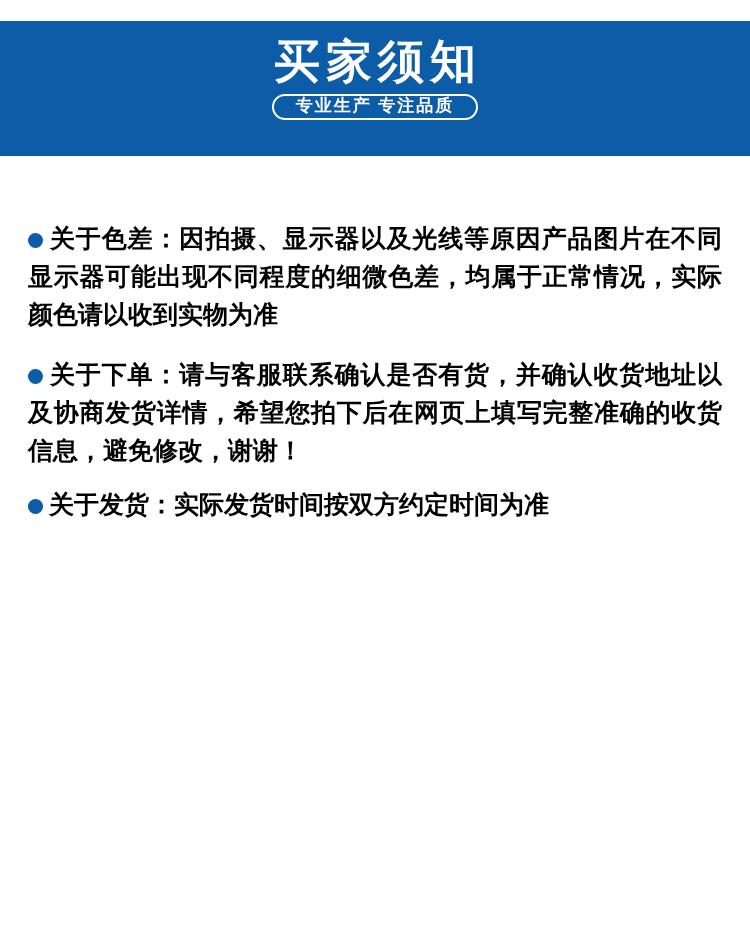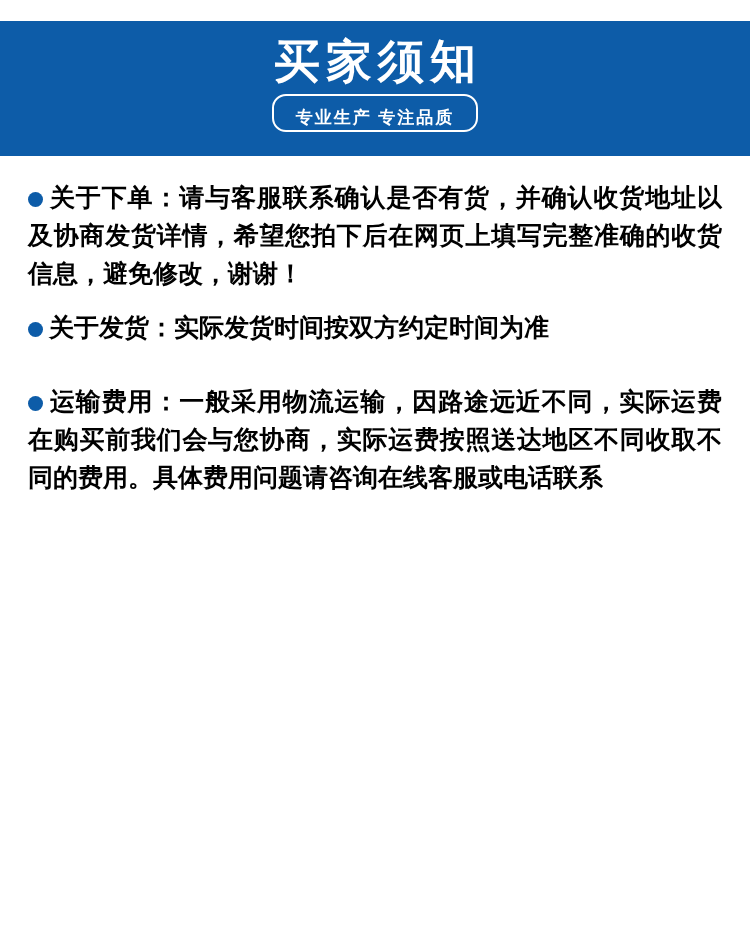--- a/index.html
+++ b/index.html
@@ -28,21 +28,21 @@
     line-height: 46px;
     font-weight: 700;
     letter-spacing: 6px;
     text-indent: 6px;
   }
   .banner-badge {
     display: inline-block;
     margin-top: 10px;
     border: 2px solid #ffffff;
     border-radius: 14px;
-    padding: 12px 22px 3px 22px;
+    padding: 0 22px 3px 22px;
     font-size: 17px;
     line-height: 19px;
     font-weight: 700;
     letter-spacing: 2px;
     white-space: pre;
   }
   
   .content {
     padding: 0 28px;
     color: #000000;
@@ -73,27 +73,27 @@
 
 <header class="banner">
   <h1 class="banner-title">买家须知</h1>
   <div>
     <span class="banner-badge">专业生产 专注品质</span>
   </div>
 </header>
 
 <main class="content">
 
+  <p class="notice n1">
+    <span class="bullet"></span><span>关于色差：</span><span>因拍摄、显示器以及光线等原因产品图片在不同显示器可能出现不同程度的细微色差，均属于正常情况，实际颜色请以收到实物为准</span>
+  </p>
 
   <p class="notice n2">
     <span class="bullet"></span><span>关于下单：</span><span>请与客服联系确认是否有货，并确认收货地址以及协商发货详情，希望您拍下后在网页上填写完整准确的收货信息，避免修改，谢谢！</span>
   </p>
 
   <p class="notice n3">
     <span class="bullet"></span><span>关于发货：</span><span>实际发货时间按双方约定时间为准</span>
   </p>
 
-  <p class="notice n4">
-    <span class="bullet"></span><span>运输费用：</span><span>一般采用物流运输，因路途远近不同，实际运费在购买前我们会与您协商，实际运费按照送达地区不同收取不同的费用。具体费用问题请咨询在线客服或电话联系</span>
-  </p>
 
 
 </main>
 
 </body></html>

